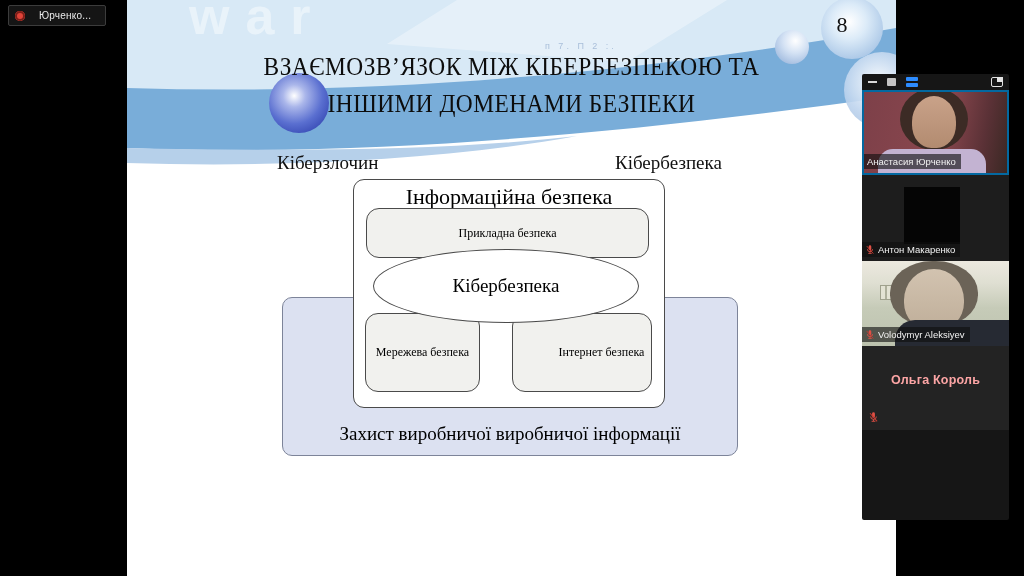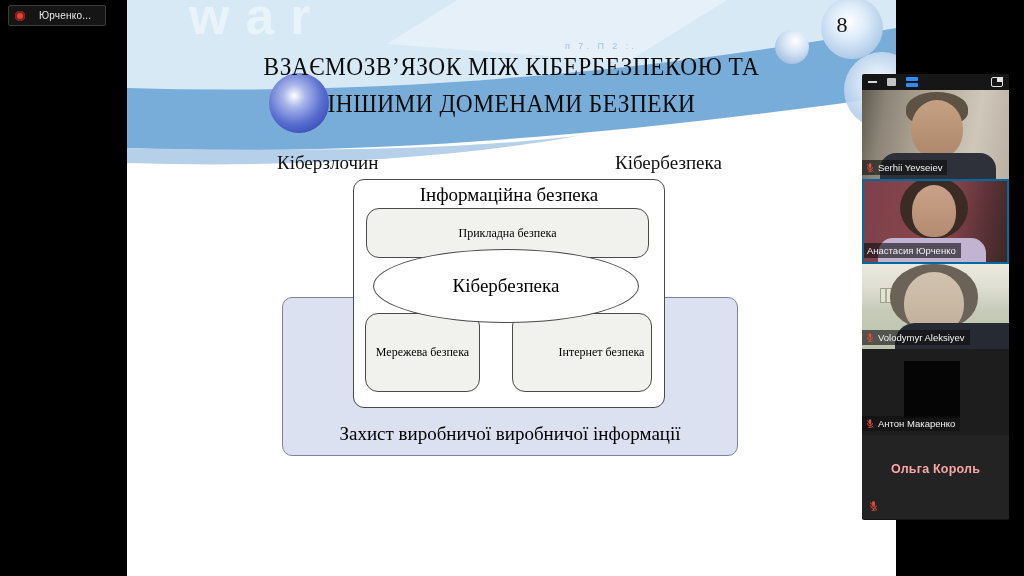--- a/index.html
+++ b/index.html
@@ -28,21 +28,21 @@
     position:absolute; left:127px; top:0; width:769px; height:576px;
     background:#ffffff; overflow:hidden; z-index:1;
     font-family:"Liberation Serif", serif; color:#000;
   }
   .slide svg.band { position:absolute; left:0; top:0; }
   .watermark {
     position:absolute; left:62px; top:-14px; font-family:"Liberation Sans",sans-serif;
     font-size:52px; font-weight:bold; color:rgba(255,255,255,.45); letter-spacing:16px;
   }
   .tpl-fragment {
-    position:absolute; left:438px; top:41px; width:130px;
+    position:absolute; left:418px; top:41px; width:130px;
     font-family:"Liberation Sans",sans-serif; font-size:9px; letter-spacing:3px;
     color:rgba(95,130,180,.45);
   }
   .sphere { position:absolute; border-radius:50%; }
   .sphere-dark {
     left:142px; top:73px; width:60px; height:60px;
     background:radial-gradient(circle at 42% 38%, #ffffff 0%, #aab6ea 22%, #5a6fd0 55%, #2f41ae 88%);
   }
   .sphere-small {
     left:648px; top:30px; width:34px; height:34px;
@@ -76,21 +76,21 @@
     background:#dce1f1; border:1.5px solid #7d8499; border-radius:10px;
   }
   .dg-lavender .txt {
     position:absolute; bottom:10px; width:100%; text-align:center; font-size:19px;
   }
   .dg-outer {
     position:absolute; left:226px; top:179px; width:312px; height:229px;
     background:#ffffff; border:1.5px solid #4a4a4a; border-radius:11px;
     text-align:center;
   }
-  .dg-outer .txt { display:block; margin-top:4px; font-size:19px; }
+  .dg-outer .txt { display:block; margin-top:4px; font-size:22px; }
   .dg-box {
     position:absolute; background:#f1f1ee; border:1.5px solid #4a4a4a; border-radius:13px;
     display:flex; align-items:center; justify-content:center; text-align:center;
     font-size:12px; line-height:23px;
   }
   .dg-applied  { left:239px; top:208px; width:283px; height:50px; }
   .dg-network  { left:238px; top:313px; width:115px; height:79px; }
   .dg-internet { left:385px; top:313px; width:140px; height:79px;padding-left:39px; }
   .dg-ellipse {
     position:absolute; left:246px; top:249px; width:266px; height:74px;
@@ -211,81 +211,64 @@
     <span class="ic-gallery">
         <i></i>
         <i></i>
       </span>
     <span class="spacer"></span>
     <span class="ic-pip">
         <i></i>
       </span>
   </div>
 
-  <div class="tile t1">
-    <div class="scene s1">
+
+  <div class="tile t2">
+    <div class="scene s2">
       <div class="hair"></div>
         <div class="face"></div>
         <div class="body"></div>
+    </div>
+    <div class="name-tag">
+      <span>Анастасия Юрченко</span>
+    </div>
+  </div>
+
+  <div class="tile t4">
+    <div class="scene s4">
+      <div class="blackbox"></div>
     </div>
     <div class="name-tag">
       <svg class="mic-svg" viewBox="0 0 14 14" width="10" height="10">
         <path d="M5.2,2.2 a1.8,1.8 0 0 1 3.6,0 v3.4 a1.8,1.8 0 0 1 -3.6,0 Z" fill="#e05045"></path>
         <path d="M3.4,5.8 a3.6,3.6 0 0 0 7.2,0" fill="none" stroke="#e05045" stroke-width="1.2"></path>
         <line x1="7" y1="9.4" x2="7" y2="11.4" stroke="#e05045" stroke-width="1.2"></line>
         <line x1="4.6" y1="11.8" x2="9.4" y2="11.8" stroke="#e05045" stroke-width="1.2"></line>
         <line x1="2.6" y1="1.6" x2="11.6" y2="12" stroke="#c53a30" stroke-width="1.4"></line>
       </svg>
-      <span>Serhii Yevseiev</span>
-    </div>
-  </div>
-
-  <div class="tile t2">
-    <div class="scene s2">
-      <div class="hair"></div>
-        <div class="face"></div>
-        <div class="body"></div>
-    </div>
-    <div class="name-tag">
-      <span>Анастасия Юрченко</span>
+      <span>Антон Макаренко</span>
     </div>
   </div>
 
   <div class="tile t3">
     <div class="scene s3">
       <div class="radiator"></div>
         <div class="hair"></div>
         <div class="face"></div>
         <div class="body"></div>
     </div>
     <div class="name-tag">
       <svg class="mic-svg" viewBox="0 0 14 14" width="10" height="10">
         <path d="M5.2,2.2 a1.8,1.8 0 0 1 3.6,0 v3.4 a1.8,1.8 0 0 1 -3.6,0 Z" fill="#e05045"></path>
         <path d="M3.4,5.8 a3.6,3.6 0 0 0 7.2,0" fill="none" stroke="#e05045" stroke-width="1.2"></path>
         <line x1="7" y1="9.4" x2="7" y2="11.4" stroke="#e05045" stroke-width="1.2"></line>
         <line x1="4.6" y1="11.8" x2="9.4" y2="11.8" stroke="#e05045" stroke-width="1.2"></line>
         <line x1="2.6" y1="1.6" x2="11.6" y2="12" stroke="#c53a30" stroke-width="1.4"></line>
       </svg>
       <span>Volodymyr Aleksiyev</span>
-    </div>
-  </div>
-
-  <div class="tile t4">
-    <div class="scene s4">
-      <div class="blackbox"></div>
-    </div>
-    <div class="name-tag">
-      <svg class="mic-svg" viewBox="0 0 14 14" width="10" height="10">
-        <path d="M5.2,2.2 a1.8,1.8 0 0 1 3.6,0 v3.4 a1.8,1.8 0 0 1 -3.6,0 Z" fill="#e05045"></path>
-        <path d="M3.4,5.8 a3.6,3.6 0 0 0 7.2,0" fill="none" stroke="#e05045" stroke-width="1.2"></path>
-        <line x1="7" y1="9.4" x2="7" y2="11.4" stroke="#e05045" stroke-width="1.2"></line>
-        <line x1="4.6" y1="11.8" x2="9.4" y2="11.8" stroke="#e05045" stroke-width="1.2"></line>
-        <line x1="2.6" y1="1.6" x2="11.6" y2="12" stroke="#c53a30" stroke-width="1.4"></line>
-      </svg>
-      <span>Антон Макаренко</span>
     </div>
   </div>
 
   <div class="tile t5">
     <div class="scene s5"></div>
     <div class="t5-name">Ольга Король</div>
     <svg class="t5-mic" viewBox="0 0 14 14" width="11" height="11">
       <path d="M5.2,2.2 a1.8,1.8 0 0 1 3.6,0 v3.4 a1.8,1.8 0 0 1 -3.6,0 Z" fill="#e05045"></path>
       <path d="M3.4,5.8 a3.6,3.6 0 0 0 7.2,0" fill="none" stroke="#e05045" stroke-width="1.2"></path>
       <line x1="7" y1="9.4" x2="7" y2="11.4" stroke="#e05045" stroke-width="1.2"></line>

